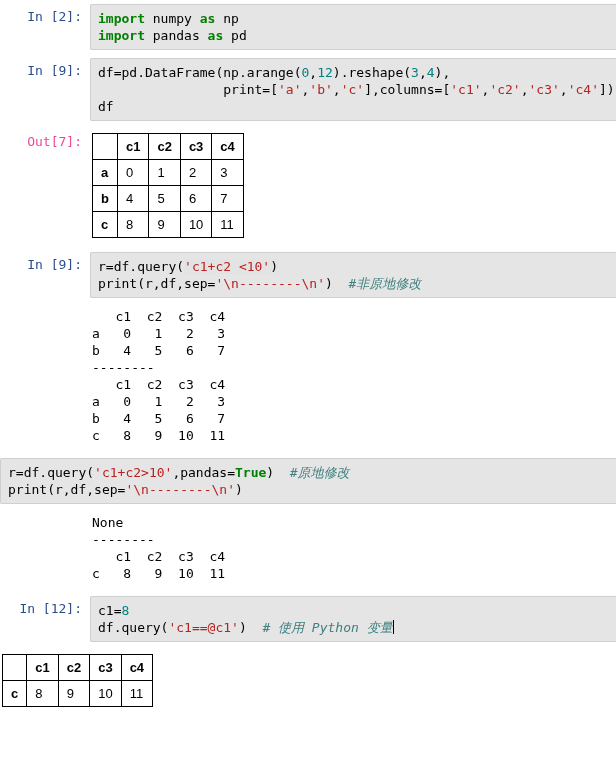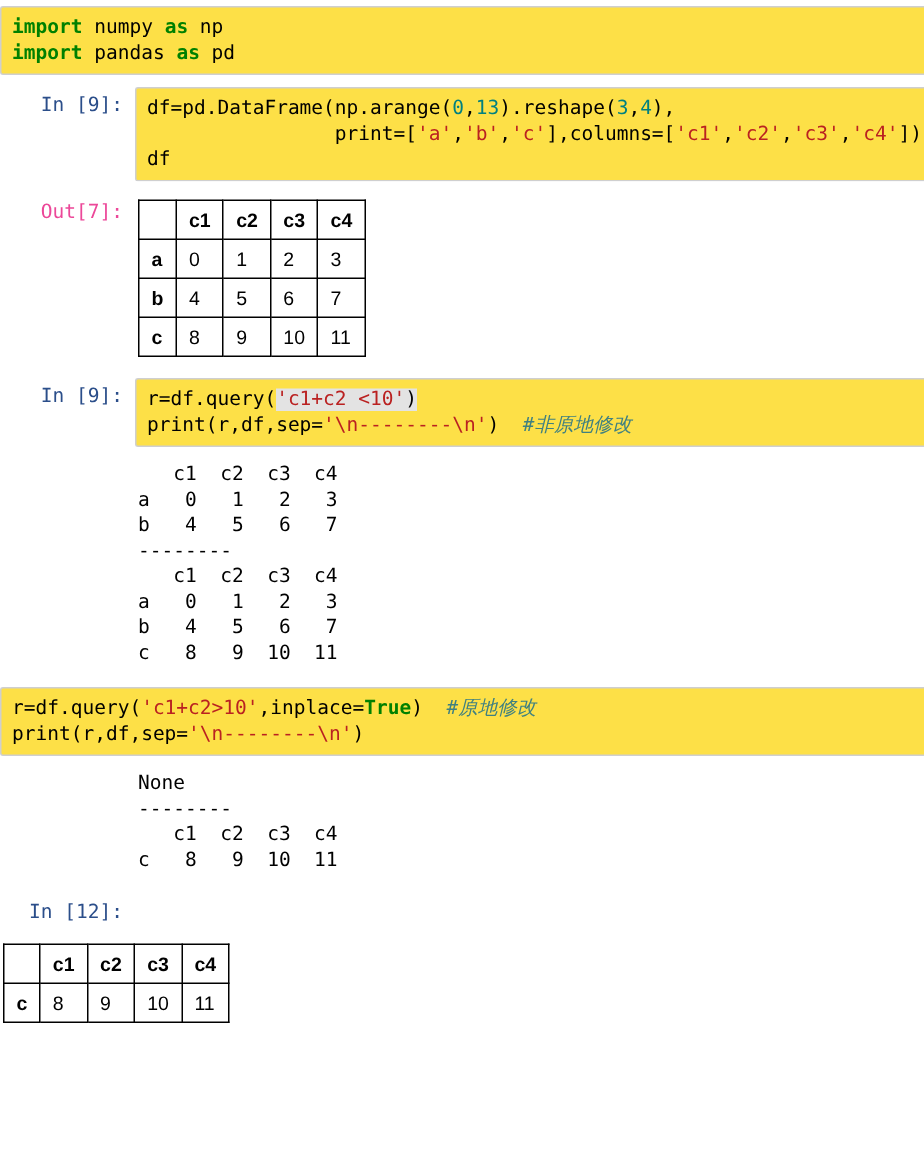--- a/index.html
+++ b/index.html
@@ -22,21 +22,21 @@
     padding-right: 8px;
     padding-top: 5px;
     font-family: "DejaVu Sans Mono", Menlo, Consolas, "Courier New", monospace;
     font-size: 13px;
     line-height: 16px;
   }
   .in-prompt { color: #2b4e8a; }
   .out-prompt { color: #ec4899; }
   .input-area {
     flex: 1 1 auto;
-    background: #fde047;
+    background: #e5e5e5;
     border: 1px solid #cfcfcf;
     border-right: none;
     border-radius: 2px 0 0 2px;
     padding: 5px 7px 5px 7px;
     font-family: "DejaVu Sans Mono", Menlo, Consolas, "Courier New", monospace;
     white-space: pre;
     line-height: 17px;
     overflow: hidden;
   }
   .output-area {
@@ -71,27 +71,28 @@
     width: 1px;
     height: 14px;
     background: #000;
     vertical-align: -2px;
   }
 </style>
 </head>
 <body>
 
 <div class="cell">
+  <div class="prompt in-prompt">In  [2]:</div>
   <div class="input-area"><span class="kw-green">import</span><span> numpy </span><span class="kw-green">as</span><span> np</span>
 <span class="kw-green">import</span><span> pandas </span><span class="kw-green">as</span><span> pd</span></div>
 </div>
 
 <div class="cell">
   <div class="prompt in-prompt">In  [9]:</div>
-  <div class="input-area"><span>df=pd.DataFrame(np.arange(</span><span class="num-lit">0</span><span>,</span><span class="num-lit">13</span><span>).reshape(</span><span class="num-lit">3</span><span>,</span><span class="num-lit">4</span><span>),</span>
+  <div class="input-area"><span>df=pd.DataFrame(np.arange(</span><span class="num-lit">0</span><span>,</span><span class="num-lit">12</span><span>).reshape(</span><span class="num-lit">3</span><span>,</span><span class="num-lit">4</span><span>),</span>
 <span>                </span><span>print=[</span><span class="str-lit">'a'</span>,<span class="str-lit">'b'</span>,<span class="str-lit">'c'</span><span>],columns=[</span><span class="str-lit">'c1'</span>,<span class="str-lit">'c2'</span>,<span class="str-lit">'c3'</span>,<span class="str-lit">'c4'</span><span>])</span>
 <span>df</span></div>
 </div>
 
 <div class="cell">
   <div class="prompt out-prompt">Out[7]:</div>
   <div class="output-area" style="white-space:normal;">
     <table class="df">
       <tbody>
           <tr>
@@ -139,34 +140,36 @@
 a   0   1   2   3
 b   4   5   6   7
 --------
    c1  c2  c3  c4
 a   0   1   2   3
 b   4   5   6   7
 c   8   9  10  11</div>
 </div>
 
 <div class="cell">
-  <div class="input-area"><span>r=df.query(</span><span class="str-lit">'c1+c2&gt;10'</span><span>,inplace=</span><span class="kw-green">True</span><span>)  </span><span class="comment">#原地修改</span>
+  <div class="input-area"><span>r=df.query(</span><span class="str-lit">'c1+c2&gt;10'</span><span>,pandas=</span><span class="kw-green">True</span><span>)  </span><span class="comment">#原地修改</span>
 <span>print(r,df,sep=</span><span class="str-lit">'\n--------\n'</span><span>)</span></div>
 </div>
 
 <div class="cell">
   <div class="prompt"></div>
   <div class="output-area">None
 --------
    c1  c2  c3  c4
 c   8   9  10  11</div>
 </div>
 
 <div class="cell">
   <div class="prompt in-prompt">In [12]:</div>
+  <div class="input-area"><span>c1=</span><span class="num-lit">8</span>
+<span>df.query(</span><span class="str-lit">'c1==@c1'</span><span>)  </span><span class="comment"># 使用 Python 变量</span><span class="cursor"></span></div>
 </div>
 
 <div class="cell">
   <div class="output-area" style="white-space:normal;">
     <table class="df">
       <tbody>
           <tr>
         <th></th>
         <th>c1</th>
         <th>c2</th>

